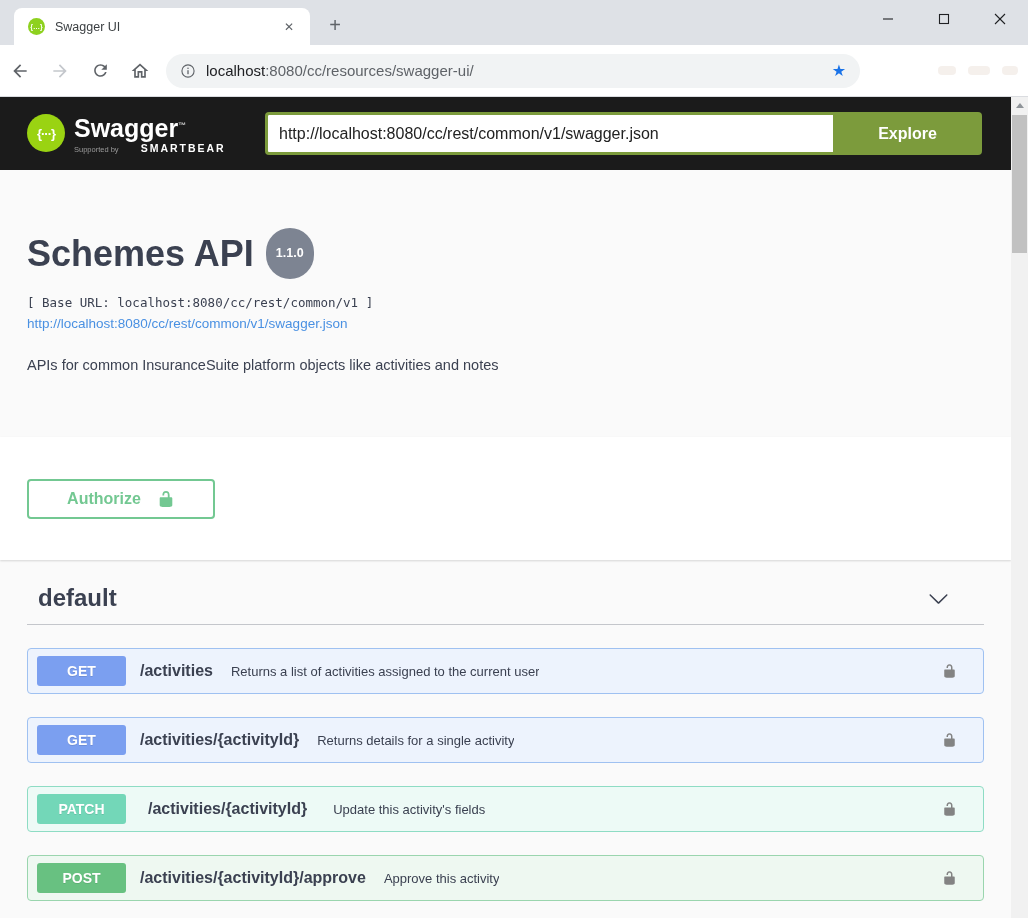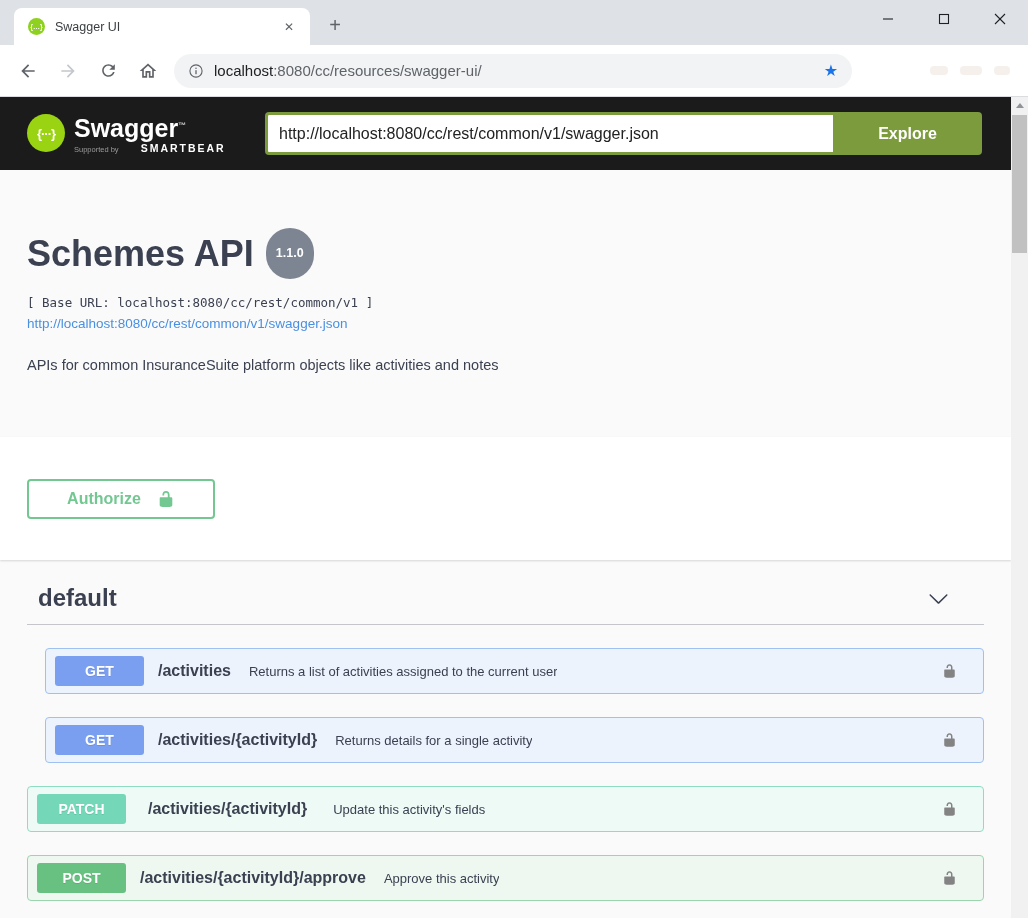--- a/index.html
+++ b/index.html
@@ -14,21 +14,21 @@
              font-size:7px; font-weight:bold; display:flex; align-items:center; justify-content:center; flex:none; }
   .tab-title { margin-left:10px; font-size:12.5px; color:#3c4043; flex:1; white-space:nowrap; overflow:hidden; }
   .tab-close { font-size:12px; color:#5f6368; padding:3px 6px; cursor:pointer; }
   .new-tab { position:absolute; left:322px; top:14px; font-size:20px; font-weight:300; color:#5f6368;
              width:26px; text-align:center; cursor:pointer; }
   .win-controls { position:absolute; right:0; top:0; height:38px; display:flex; }
   .wc { width:56px; height:38px; display:flex; align-items:center; justify-content:center; cursor:pointer; }
   .wc svg { stroke:#202124; stroke-width:1.1; fill:none; }
 
   
-  .toolbar { height:52px; background:#fff; border-bottom:1px solid #dadce0; display:flex; align-items:center; padding:0 8px; }
+  .toolbar { height:52px; background:#fff; border-bottom:1px solid #dadce0; display:flex; align-items:center; padding:0 0; }
   .navbtn { width:40px; height:40px; display:flex; align-items:center; justify-content:center; border-radius:50%; cursor:pointer; flex:none; }
   .addressbar { flex:1; height:34px; background:#f1f3f4; border-radius:17px; display:flex; align-items:center;
                 padding:0 14px; margin:0 6px; min-width:0; }
   .url { margin-left:10px; font-size:15px; white-space:nowrap; overflow:hidden; }
   .url-host { color:#202124; }
   .url-rest { color:#5f6368; }
   .star { margin-left:auto; color:#1a73e8; font-size:16px; cursor:pointer; }
   .ghosts { width:162px; flex:none; display:flex; align-items:center; justify-content:flex-end; gap:12px; padding-right:10px; opacity:.35; }
   .ghost { background:#e3d5cb; border-radius:4px; height:9px; }
 
@@ -78,21 +78,21 @@
                    color:#73c892; font-size:16px; font-weight:bold; }
 
   
   .ops { padding:0 27px; background:#fafafa; }
   .tag-row { margin-top:24px; display:flex; align-items:center; justify-content:space-between;
              padding:0 35px 12px 11px; border-bottom:1px solid rgba(59,65,81,.28); cursor:pointer; }
   .tag-name { font-size:24px; font-weight:600; color:#3b4151; }
   .opblock { height:46px; border:1px solid; border-radius:4px; display:flex; align-items:center;
              padding:0 14px 0 9px; cursor:pointer; margin-top:23px; }
   .ops .opblock:first-of-type { margin-top:13px; }
-  .opblock.get   { background:#edf3fd; border-color:#9fc1f1;margin-left:18px; }
+  .opblock.get   { background:#edf3fd; border-color:#9fc1f1; }
   .opblock.patch { background:#edfaf6; border-color:#8edcc4;gap:8px; }
   .opblock.post  { background:#eef8f1; border-color:#9ad5ae; }
   .op-method { width:89px; height:30px; border-radius:3px; color:#fff; font-size:14px; font-weight:bold;
                display:flex; align-items:center; justify-content:center; text-shadow:0 1px 0 rgba(0,0,0,.1); flex:none; }
   .get   .op-method { background:#7b9ff0; }
   .patch .op-method { background:#73d7b8; }
   .post  .op-method { background:#68c181; }
   .op-path { margin-left:14px; font-family:Liberation Sans, sans-serif; font-weight:bold; font-size:16px; color:#3b4151; white-space:nowrap; }
   .op-summary { margin-left:18px; font-size:13px; color:#3b4151; white-space:nowrap; overflow:hidden; }
   .op-lock { margin-left:auto; margin-right:12px; flex:none; display:flex; cursor:pointer; }

